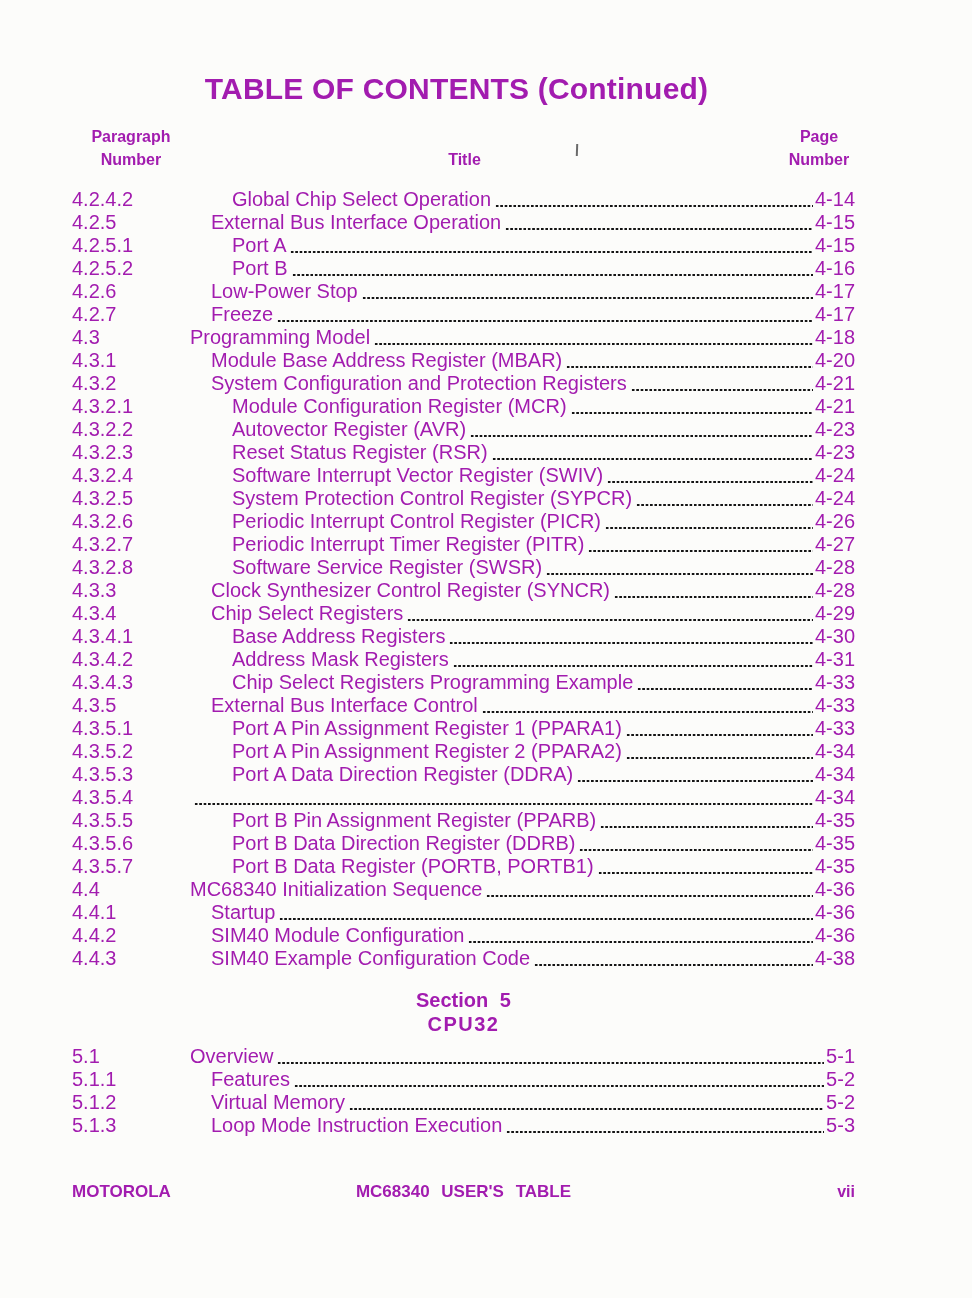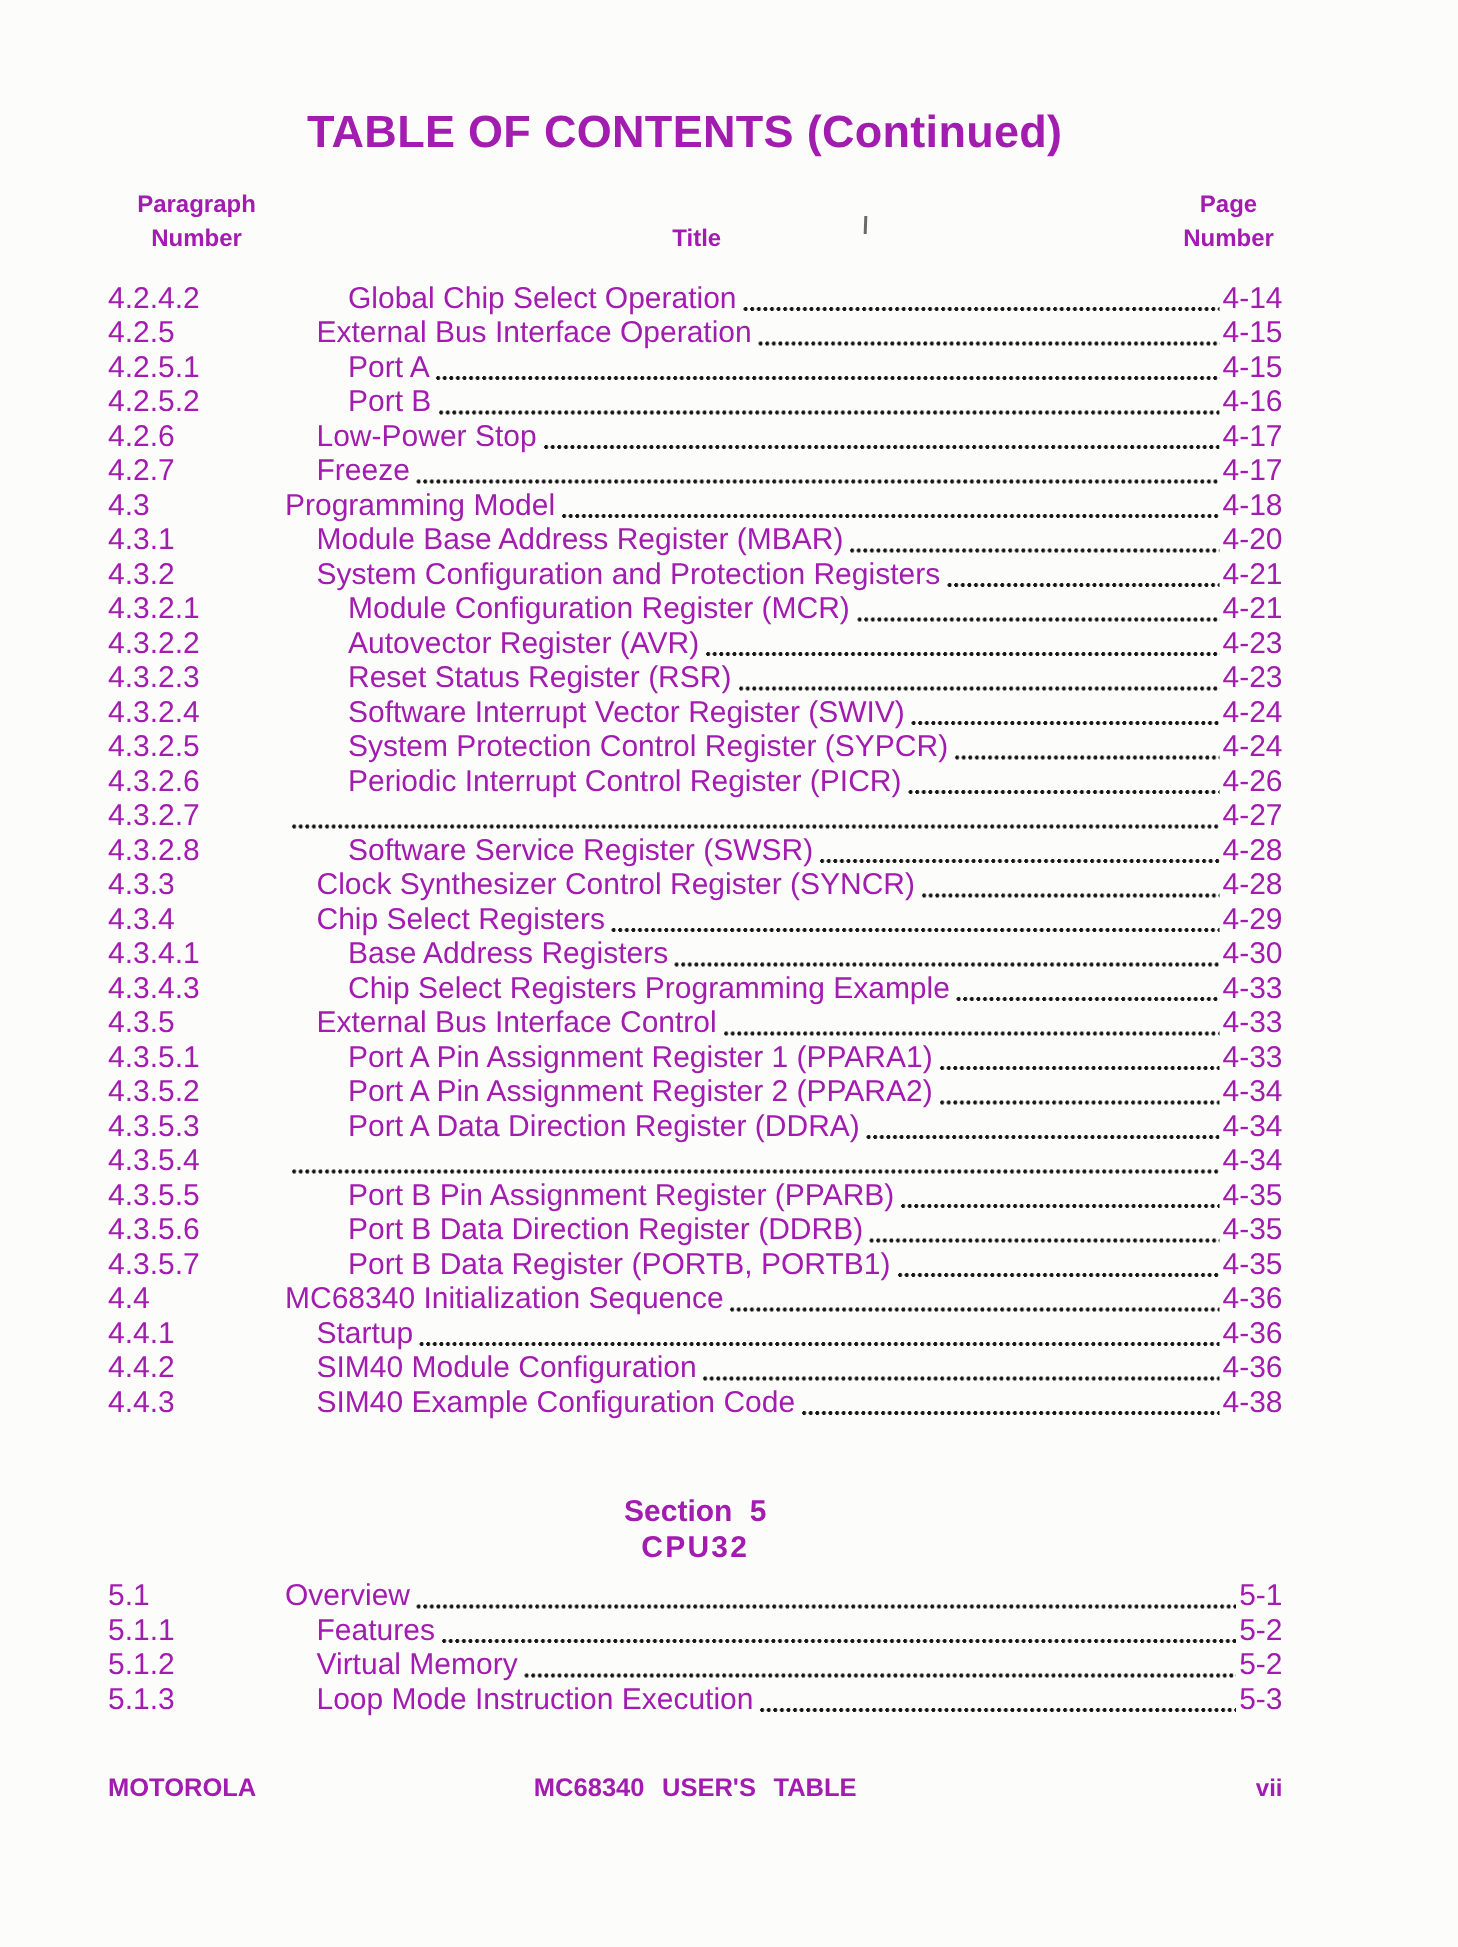--- a/index.html
+++ b/index.html
@@ -63,21 +63,21 @@
     height: 4px;
     align-self: flex-end;
     margin: 0 2px 3px 4px;
     background-image: radial-gradient(circle at 2.1px 2px, #141414 1.15px, rgba(0,0,0,0) 1.5px);
     background-size: 4.4px 4px;
     background-repeat: repeat-x;
     background-position: left bottom;
   }
   .pg { flex: 0 0 auto; }
   .section-heading {
-    margin-top: 49px;
+    margin-top: 18px;
     margin-bottom: 9px;
     text-align: center;
     font-weight: bold;
     font-size: 20px;
     line-height: 24px;
   }
   .sh1 { word-spacing: 6px; }
   .sh2 { letter-spacing: 1.5px; }
   .footer {
     position: absolute;
@@ -225,20 +225,21 @@
 
   <div class="row">
     <span class="num">4.3.2.6</span>
     <span class="title lvl3">Periodic Interrupt Control Register (PICR)</span>
     <span class="leader"></span>
     <span class="pg">4-26</span>
   </div>
 
   <div class="row">
     <span class="num">4.3.2.7</span>
+    <span class="title lvl3">Periodic Interrupt Timer Register (PITR)</span>
     <span class="leader"></span>
     <span class="pg">4-27</span>
   </div>
 
   <div class="row">
     <span class="num">4.3.2.8</span>
     <span class="title lvl3">Software Service Register (SWSR)</span>
     <span class="leader"></span>
     <span class="pg">4-28</span>
   </div>
@@ -257,20 +258,26 @@
     <span class="pg">4-29</span>
   </div>
 
   <div class="row">
     <span class="num">4.3.4.1</span>
     <span class="title lvl3">Base Address Registers</span>
     <span class="leader"></span>
     <span class="pg">4-30</span>
   </div>
 
+  <div class="row">
+    <span class="num">4.3.4.2</span>
+    <span class="title lvl3">Address Mask Registers</span>
+    <span class="leader"></span>
+    <span class="pg">4-31</span>
+  </div>
 
   <div class="row">
     <span class="num">4.3.4.3</span>
     <span class="title lvl3">Chip Select Registers Programming Example</span>
     <span class="leader"></span>
     <span class="pg">4-33</span>
   </div>
 
   <div class="row">
     <span class="num">4.3.5</span>

